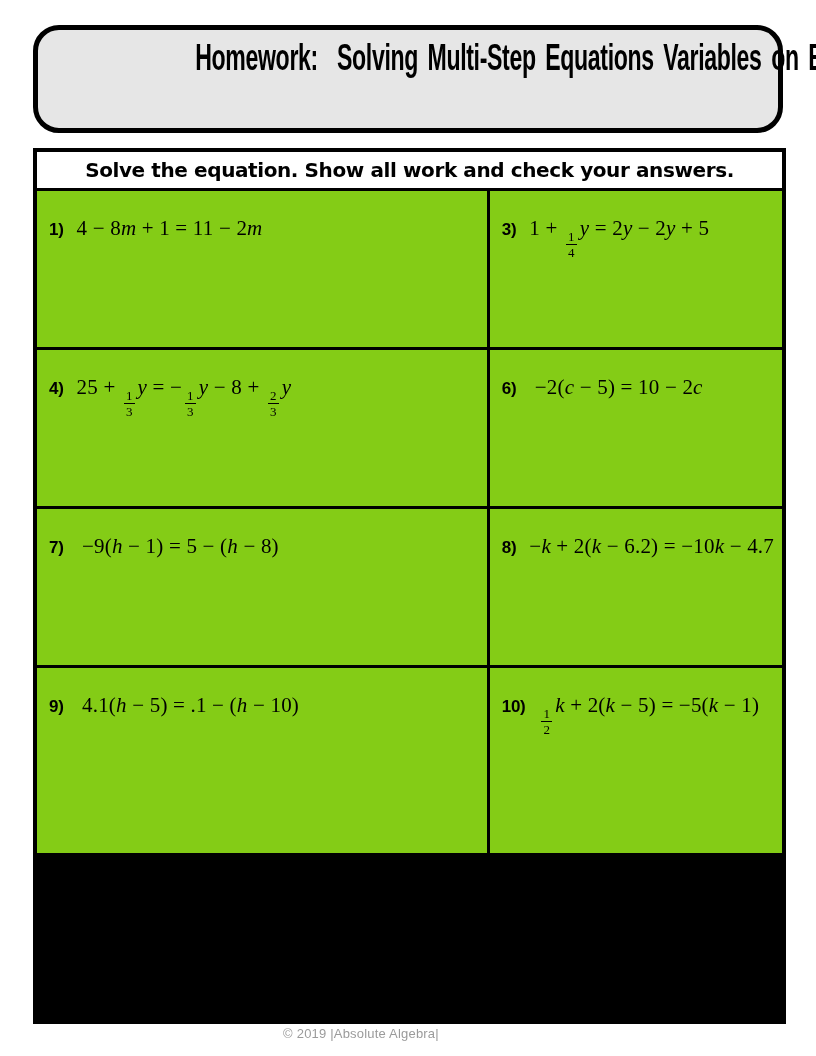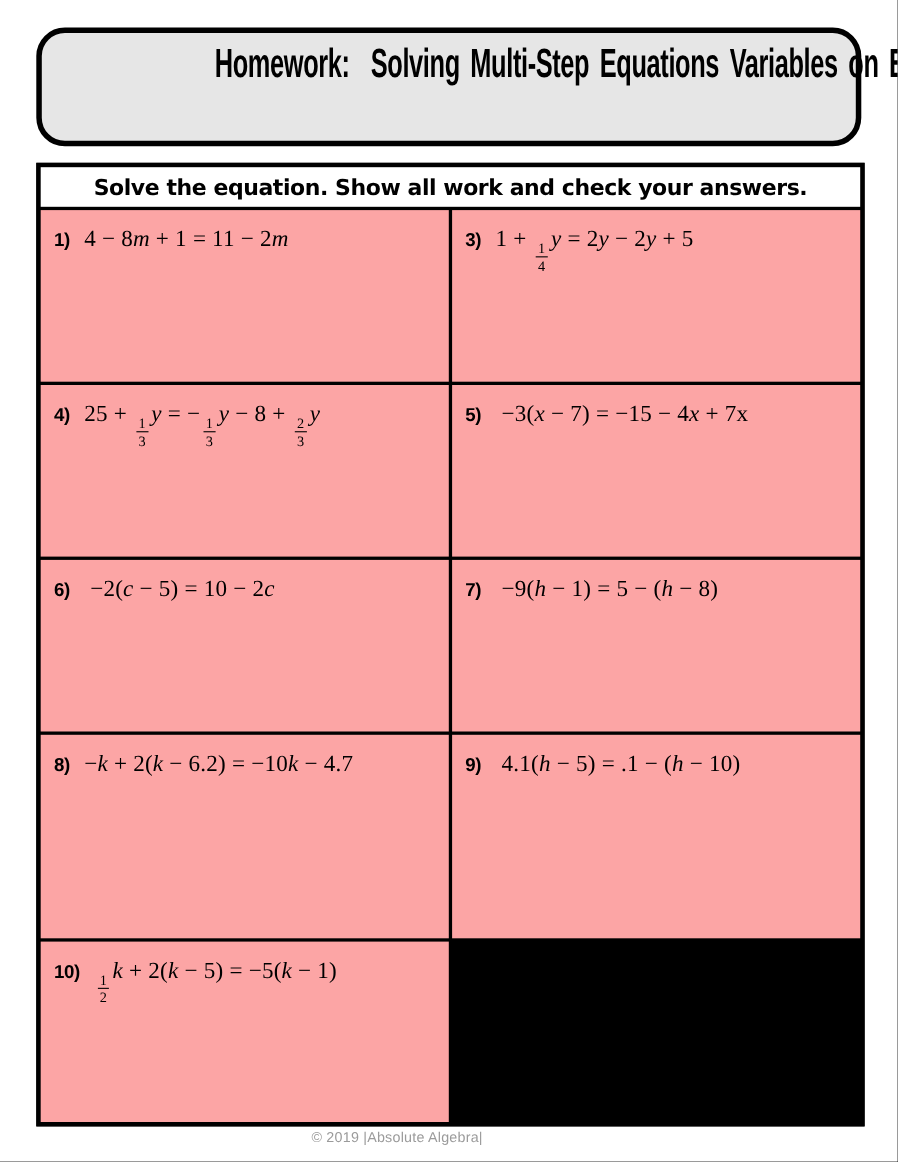--- a/index.html
+++ b/index.html
@@ -25,32 +25,32 @@
   .hline.l1 { margin-top:9px; }
   .hline.l1 .stretch { font-size:33px; }
   .hline.l2 { margin-top:-4px; }
   .hline.l2 .stretch { font-size:31px; }
   .hline.l2 span { margin:0 5px; }
 
   
   .wtable {
     position:absolute; left:33px; top:148px; width:753px; height:876px;
     box-sizing:border-box; border:4px solid #000; background:#000;
-    display:grid; grid-template-columns:1fr 1fr;
+    display:grid; grid-template-columns:1fr;
     grid-template-rows:36px 156px 156px 156px 185px 1fr;
     gap:3px;
   }
   .instruction {
     grid-column:1 / 3; background:#fff;
     display:flex; align-items:center; justify-content:center;
     font-family:"DejaVu Sans", sans-serif; font-weight:bold;
     font-size:20px; letter-spacing:-0.4px;
   }
   .cell {
-    background:#fca5a5; padding:11px 8px 0 12px;
+    background:#84cc16; padding:22px 8px 0 12px;
     font-family:"Liberation Serif", serif; font-size:21px;
     line-height:1.45; white-space:nowrap; overflow:hidden;
   }
   .pnum {
     font-family:"Liberation Sans", sans-serif; font-weight:bold;
     font-size:17px; margin-right:13px; letter-spacing:-0.3px;
   }
   .eq { letter-spacing:0.2px; }
   .mvar { font-style:italic; }
   .frac {
@@ -89,21 +89,20 @@
       <div class="cell"><span class="pnum">4)</span><span class="eq">25 + <span class="frac">
             <span class="fnum">1</span>
             <span class="fden">3</span>
           </span><span class="mvar">y</span> = −<span class="frac">
             <span class="fnum">1</span>
             <span class="fden">3</span>
           </span><span class="mvar">y</span>  − 8  + <span class="frac">
             <span class="fnum">2</span>
             <span class="fden">3</span>
           </span><span class="mvar">y</span></span></div>
-      <div class="cell"><span class="pnum">5)</span><span class="eq"> −3(<span class="mvar">x</span> − 7) = −15 − 4<span class="mvar">x</span> + 7x</span></div>
       <div class="cell"><span class="pnum">6)</span><span class="eq"> −2(<span class="mvar">c</span> − 5) = 10 − 2<span class="mvar">c</span></span></div>
       <div class="cell"><span class="pnum">7)</span><span class="eq"> −9(<span class="mvar">h</span> − 1) = 5 − (<span class="mvar">h</span> − 8)</span></div>
       <div class="cell"><span class="pnum">8)</span><span class="eq">−<span class="mvar">k</span> + 2(<span class="mvar">k</span> − 6.2) = −10<span class="mvar">k</span> − 4.7</span></div>
       <div class="cell"><span class="pnum">9)</span><span class="eq"> 4.1(<span class="mvar">h</span> − 5) = .1 − (<span class="mvar">h</span> − 10)</span></div>
       <div class="cell"><span class="pnum">10)</span><span class="eq"><span class="frac">
             <span class="fnum">1</span>
             <span class="fden">2</span>
           </span><span class="mvar">k</span> + 2(<span class="mvar">k</span> − 5) = −5(<span class="mvar">k</span> − 1)</span></div>
     </div>
 

